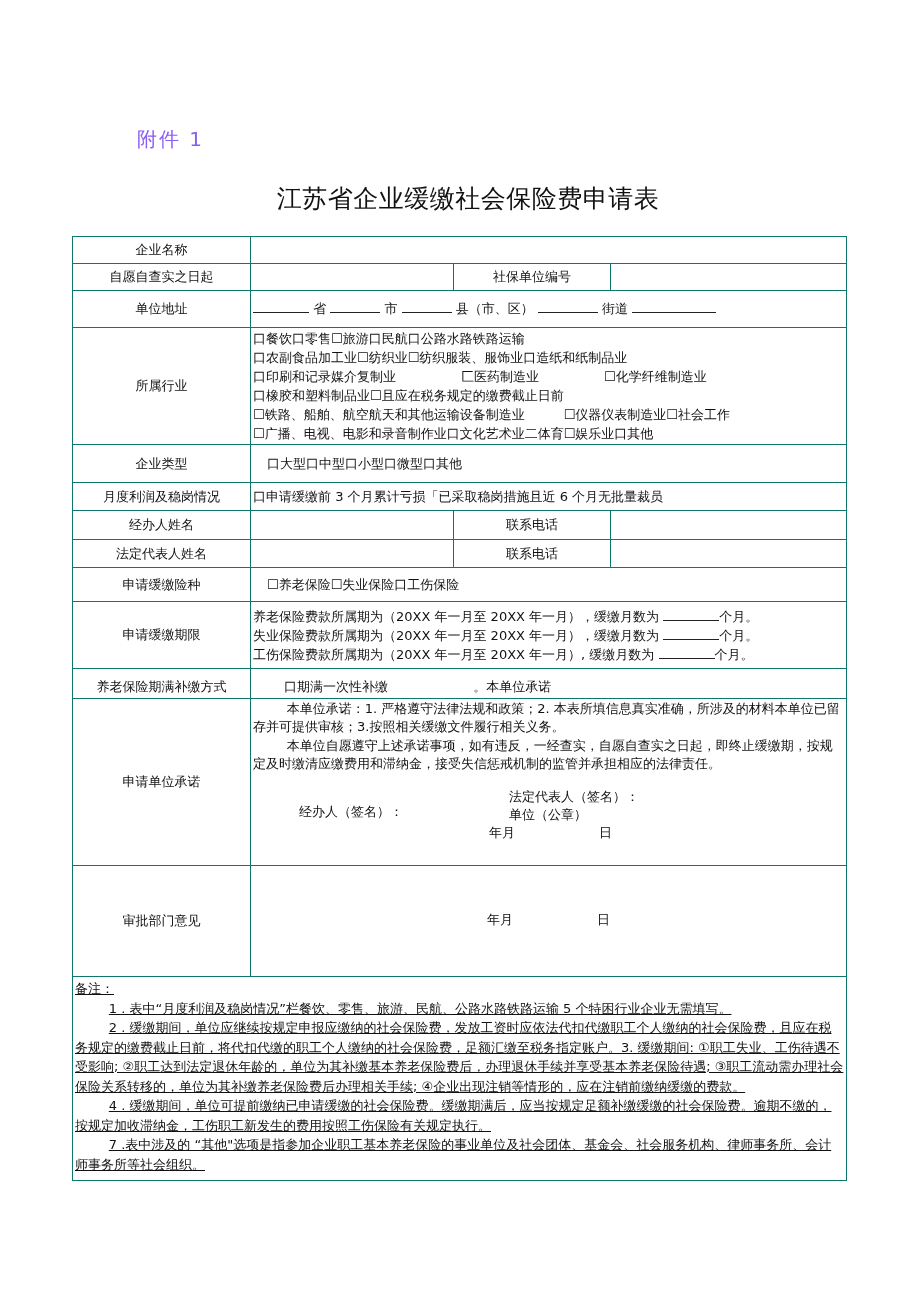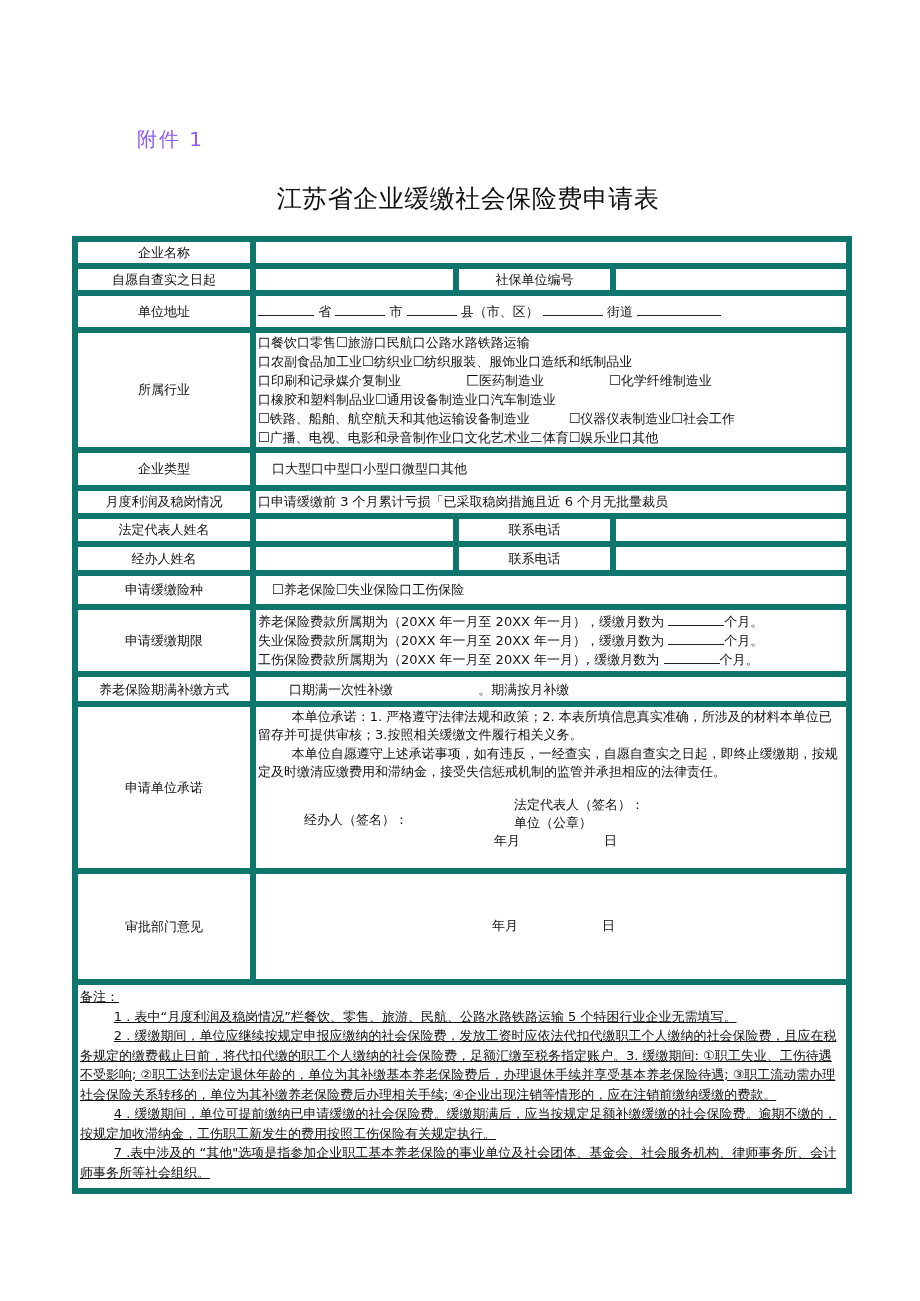--- a/index.html
+++ b/index.html
@@ -1,20 +1,20 @@
 <!DOCTYPE html>
 <html><head>
 <meta charset="utf-8">
 <style>
   html, body { margin: 0; padding: 0; background: #ffffff; }
   body { width: 920px; height: 1301px; position: relative; font-family: "DejaVu Sans", "Liberation Sans", sans-serif; color: #111; overflow: hidden; }
   .attach { position: absolute; left: 137px; top: 126px; font-size: 20px; color: #8b5cf6; letter-spacing: 2px; }
   .title { position: absolute; left: 0; width: 920px; top: 182px; text-align: center; font-size: 25px; color: #111; letter-spacing: 0.5px; padding-left: 8px; }
   .tbl { position: absolute; left: 72px; top: 236px; width: 774px; border-collapse: collapse; table-layout: fixed; font-size: 13px; }
-  .tbl td { border: 6px solid #0f766e; padding: 0; vertical-align: middle; line-height: 1.35; margin-left: 33px; }
+  .tbl td { border: 1px solid #0f766e; padding: 0; vertical-align: middle; line-height: 1.35; margin-left: 33px; }
   .lbl { text-align: center; }
   .c1 { width: 178px; }
   .c2 { width: 203px; }
   .c3 { width: 157px; }
   .c4 { width: 236px; }
   .pad { padding-left: 2px !important; }
   .ind { padding-left: 16px !important; }
   .ul { display: inline-block; border-bottom: 1px solid #222; height: 12px; vertical-align: baseline; }
   .line { white-space: nowrap; height: 19px; line-height: 19px; }
   .para { text-indent: 2.6em; }
@@ -62,45 +62,45 @@
       <span class="ul" style="width:84px"></span>
     </td>
   </tr>
 
   <tr style="height:117px">
     <td class="lbl">所属行业</td>
     <td colspan="3" class="pad">
       <div class="line">口餐饮口零售☐旅游口民航口公路水路铁路运输</div>
       <div class="line">口农副食品加工业☐纺织业☐纺织服装、服饰业口造纸和纸制品业</div>
       <div class="line">口印刷和记录媒介复制业　　　　　匚医药制造业　　　　　☐化学纤维制造业</div>
-      <div class="line">口橡胶和塑料制品业☐通用设备制造业口汽车制造业</div>
+      <div class="line">口橡胶和塑料制品业☐且应在税务规定的缴费截止日前</div>
       <div class="line">☐铁路、船舶、航空航天和其他运输设备制造业　　　☐仪器仪表制造业☐社会工作</div>
       <div class="line">☐广播、电视、电影和录音制作业口文化艺术业二体育☐娱乐业口其他</div>
     </td>
   </tr>
 
   <tr style="height:38px">
     <td class="lbl">企业类型</td>
     <td colspan="3" class="ind">口大型口中型口小型口微型口其他</td>
   </tr>
 
   <tr style="height:28px">
     <td class="lbl">月度利润及稳岗情况</td>
     <td colspan="3" class="pad">口申请缓缴前 3 个月累计亏损「已采取稳岗措施且近 6 个月无批量裁员</td>
   </tr>
 
-  <tr style="height:28px">
-    <td class="lbl">法定代表人姓名</td>
+  <tr style="height:29px">
+    <td class="lbl">经办人姓名</td>
     <td></td>
     <td class="lbl">联系电话</td>
     <td></td>
   </tr>
 
-  <tr style="height:29px">
-    <td class="lbl">经办人姓名</td>
+  <tr style="height:28px">
+    <td class="lbl">法定代表人姓名</td>
     <td></td>
     <td class="lbl">联系电话</td>
     <td></td>
   </tr>
 
   <tr style="height:34px">
     <td class="lbl">申请缓缴险种</td>
     <td colspan="3" class="ind">☐养老保险☐失业保险口工伤保险</td>
   </tr>
 
@@ -110,21 +110,21 @@
       <div class="line"><span>养老保险费款所属期为（20XX 年一月至 20XX 年一月），缓缴月数为</span> <span class="ul" style="width:56px"></span><span>个月。</span></div>
       <div class="line"><span>失业保险费款所属期为（20XX 年一月至 20XX 年一月），缓缴月数为</span> <span class="ul" style="width:56px"></span><span>个月。</span></div>
       <div class="line"><span>工伤保险费款所属期为（20XX 年一月至 20XX 年一月）, 缓缴月数为</span> <span class="ul" style="width:56px"></span><span>个月。</span></div>
     </td>
   </tr>
 
   <tr style="height:30px">
     <td class="lbl" style="vertical-align:bottom;padding-bottom:2px">养老保险期满补缴方式</td>
     <td colspan="3" style="vertical-align:bottom;padding-bottom:2px">
       <span style="display:inline-block;width:185px;padding-left:33px">口期满一次性补缴</span>
-      <span>。期满按月补缴</span>
+      <span>。本单位承诺</span>
     </td>
   </tr>
 
   <tr style="height:167px">
     <td class="lbl">申请单位承诺</td>
     <td colspan="3" class="pad" style="vertical-align:top;padding-right:4px;padding-top:1px">
       <div class="para">本单位承诺：1. 严格遵守法律法规和政策；2. 本表所填信息真实准确，所涉及的材料本单位已留存并可提供审核；3.按照相关缓缴文件履行相关义务。</div>
       <div class="para" style="margin-top:2px">本单位自愿遵守上述承诺事项，如有违反，一经查实，自愿自查实之日起，即终止缓缴期，按规定及时缴清应缴费用和滞纳金，接受失信惩戒机制的监管并承担相应的法律责任。</div>
       <div style="position:relative;height:70px;margin-top:16px">
         <span style="position:absolute;left:46px;top:15px">经办人（签名）：</span>

